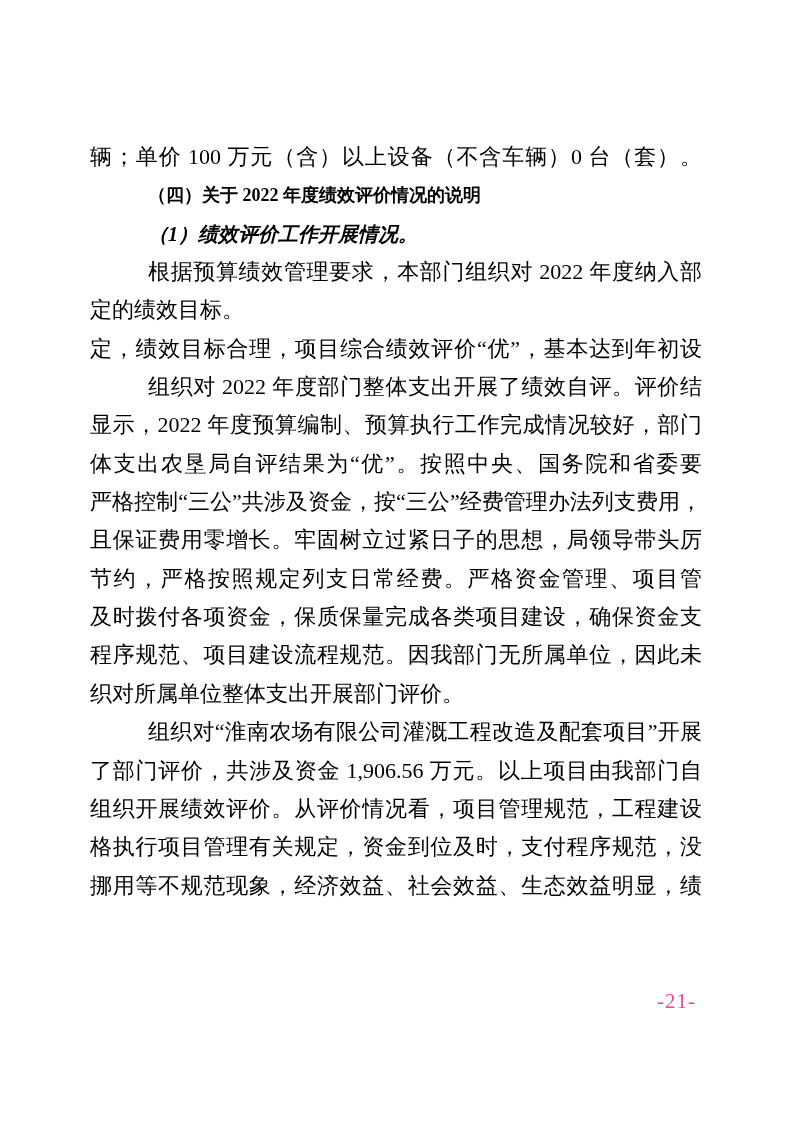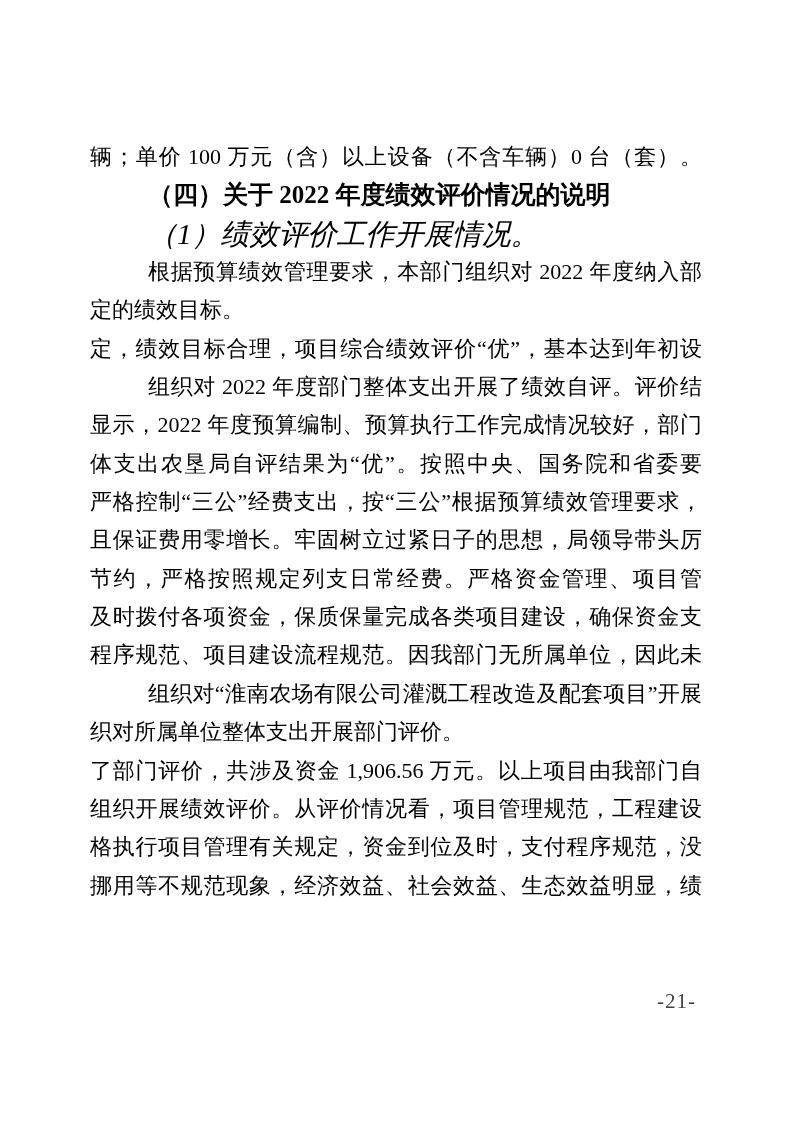--- a/index.html
+++ b/index.html
@@ -30,57 +30,57 @@
   }
   .line.j {
     text-align: justify;
     text-align-last: justify;
   }
   .line.ind {
     text-indent: 58px;
   }
   .line.heading1 {
     font-weight: bold;
-    font-size: 25px;
+    font-size: 18px;
   }
   .line.heading2 {
-    font-weight: normal;
-    font-size: 29px;
+    font-weight: bold;
+    font-size: 20px;
     font-style: italic; 
   }
   .pageno {
     position: absolute;
     top: 989px;
     right: 98px;
     font-size: 21px;
     letter-spacing: 1px;
-    color: #404040;
+    color: #ec4899;
     font-family: Liberation Serif, serif;
   }
 </style>
 </head>
 <body>
 
 <div class="page">
   <div class="content">
       <div class="line body j">辆；单价 100 万元（含）以上设备（不含车辆）0 台（套）。</div>
       <div class="line heading1 ind">（四）关于 2022 年度绩效评价情况的说明</div>
       <div class="line heading2 ind">（1）绩效评价工作开展情况。</div>
       <div class="line body j ind">根据预算绩效管理要求，本部门组织对 2022 年度纳入部门</div>
       <div class="line body">定的绩效目标。</div>
       <div class="line body j">定，绩效目标合理，项目综合绩效评价“优”，基本达到年初设</div>
       <div class="line body j ind">组织对 2022 年度部门整体支出开展了绩效自评。评价结果</div>
       <div class="line body j">显示，2022 年度预算编制、预算执行工作完成情况较好，部门整</div>
       <div class="line body j">体支出农垦局自评结果为“优”。按照中央、国务院和省委要求，</div>
-      <div class="line body j">严格控制“三公”经费支出，按“三公”根据预算绩效管理要求，</div>
+      <div class="line body j">严格控制“三公”共涉及资金，按“三公”经费管理办法列支费用，</div>
       <div class="line body j">且保证费用零增长。牢固树立过紧日子的思想，局领导带头厉行</div>
       <div class="line body j">节约，严格按照规定列支日常经费。严格资金管理、项目管理，</div>
       <div class="line body j">及时拨付各项资金，保质保量完成各类项目建设，确保资金支出</div>
       <div class="line body j">程序规范、项目建设流程规范。因我部门无所属单位，因此未组</div>
+      <div class="line body">织对所属单位整体支出开展部门评价。</div>
       <div class="line body j ind">组织对“淮南农场有限公司灌溉工程改造及配套项目”开展</div>
-      <div class="line body">织对所属单位整体支出开展部门评价。</div>
       <div class="line body j">了部门评价，共涉及资金 1,906.56 万元。以上项目由我部门自行</div>
       <div class="line body j">组织开展绩效评价。从评价情况看，项目管理规范，工程建设严</div>
       <div class="line body j">格执行项目管理有关规定，资金到位及时，支付程序规范，没有</div>
       <div class="line body j">挪用等不规范现象，经济效益、社会效益、生态效益明显，绩效</div>
     </div>
   <div class="pageno">-21-</div>
 </div>
 
 </body></html>

